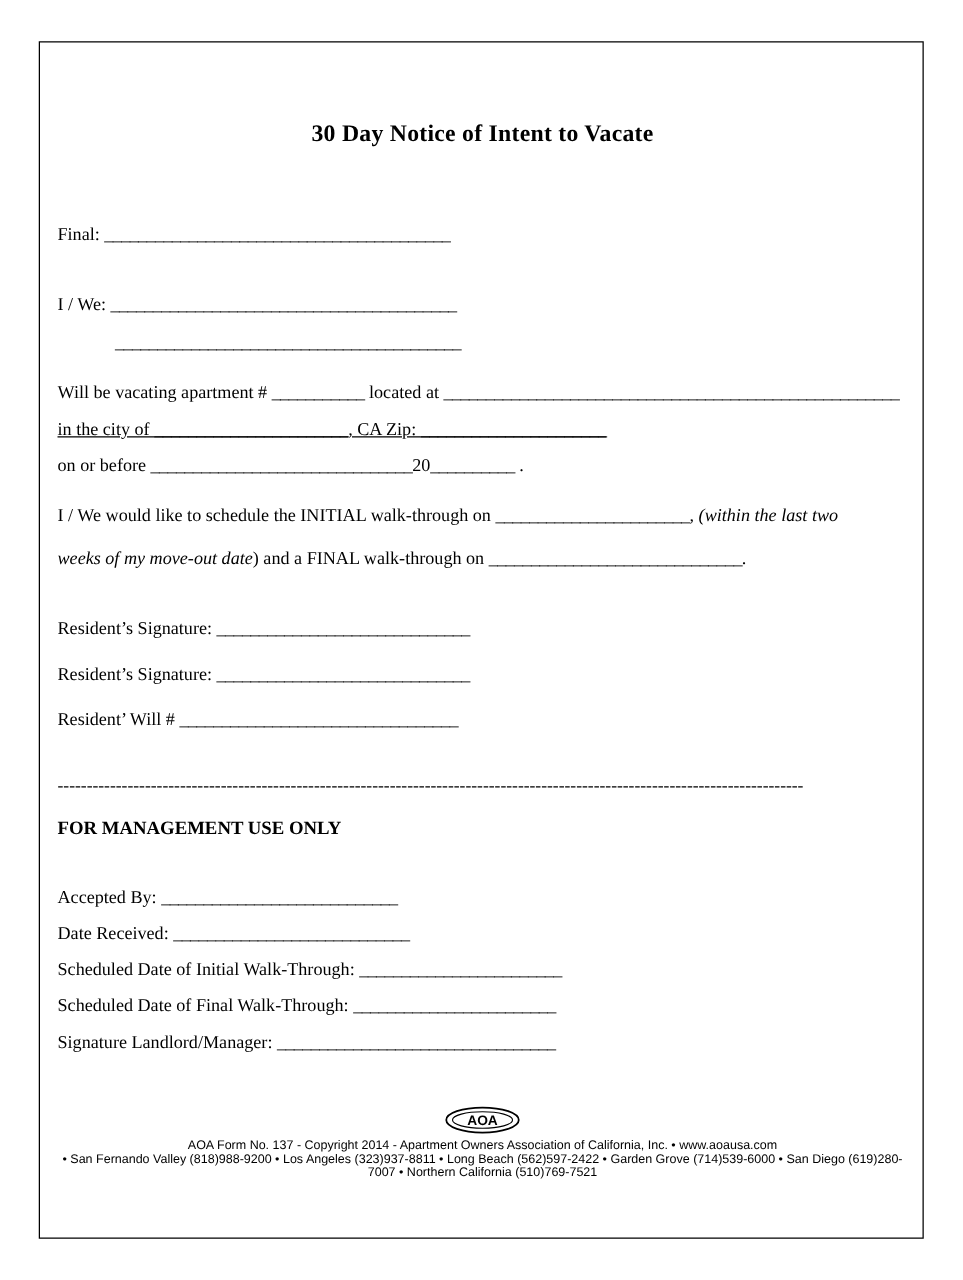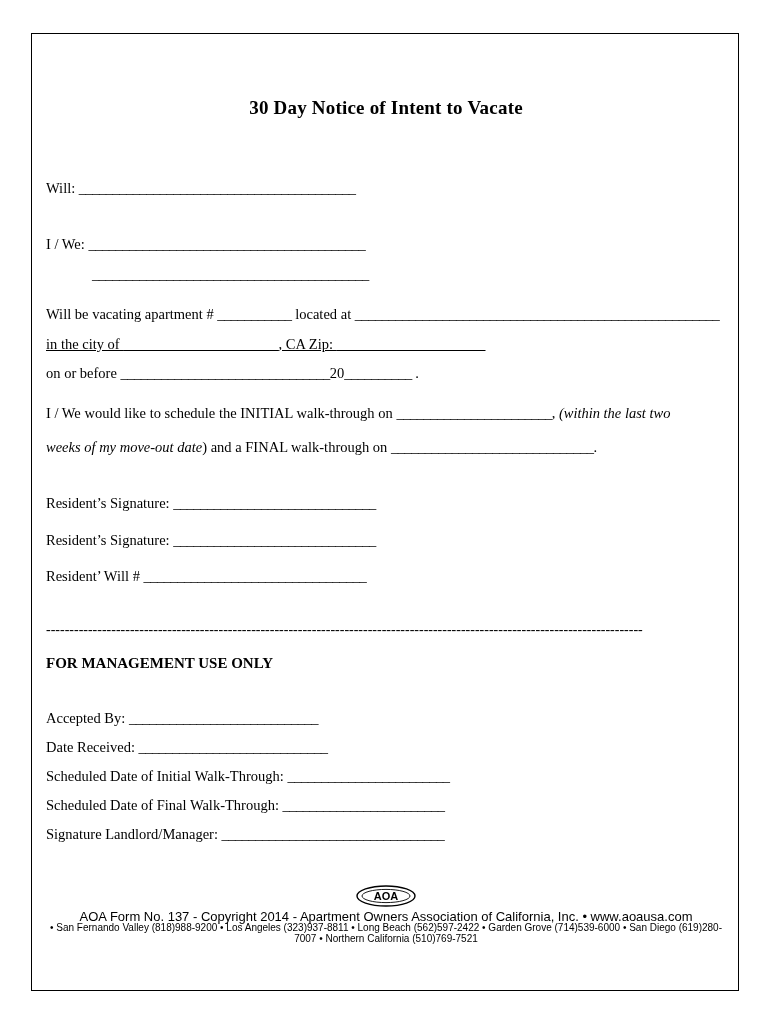--- a/index.html
+++ b/index.html
@@ -78,38 +78,38 @@
     text-align: center;
     font-family: "Liberation Sans", sans-serif;
   }
   .logo {
     position: relative;
     width: 62px;
     height: 26px;
     margin: 0 auto 2px auto;
   }
   .footer-line1 {
-    font-size: 13px;
+    font-size: 10px;
     line-height: 11px;
   }
   .footer-line2 {
     font-size: 10px;
     line-height: 11px;
   }
 </style>
 </head>
 <body>
 
 <div class="page">
   <div class="inner">
 
     <div class="doc-title">30 Day Notice of Intent to Vacate</div>
 
     <div class="line" style="top:146px; left:0;">
-      <span>Will: </span><span class="blank">_________________________________________</span>
+      <span>Final: </span><span class="blank">_________________________________________</span>
     </div>
 
     <div class="line" style="top:202px; left:0;">
       <span>I / We: </span><span class="blank">_________________________________________</span>
     </div>
 
     <div class="line" style="top:232px; left:46px;">
       <span class="blank">_________________________________________</span>
     </div>
 

